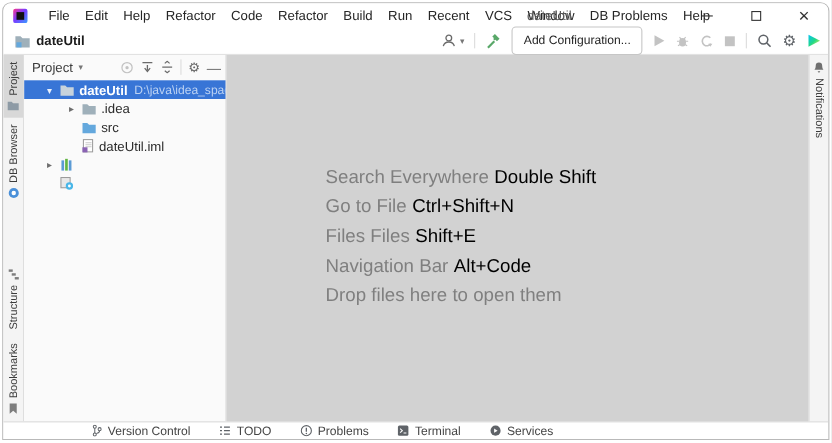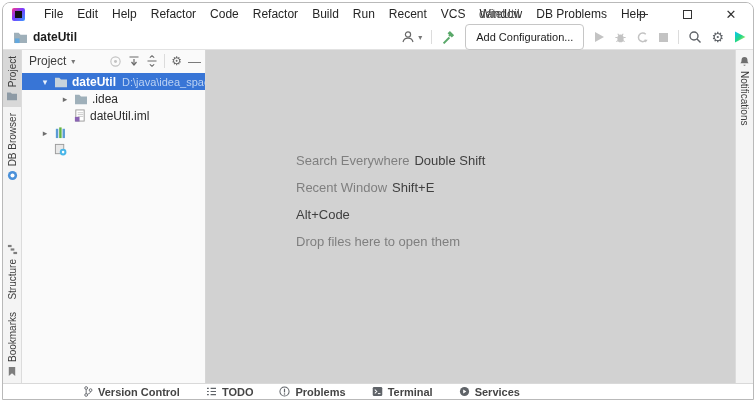--- a/index.html
+++ b/index.html
@@ -59,27 +59,27 @@
   .lvl0 { padding-left:18px; }
   .lvl1 { padding-left:38px; }
   .tree-row.selected { background:#3875d6; color:#fff; }
   .tree-row.selected .chev { color:#e8f0fc; }
   .tree-row b { font-weight:bold; font-size:12px; }
   .tree-path { color:#bcd2f3; font-size:11px; margin-left:2px; }
 
   
   .editor { flex:1 1 auto; background:#d2d2d2; position:relative; }
   .hints { position:absolute; left:90px; top:97px; }
-  .hint-row { height:27px; font-size:13px; color:#7f7f7f; display:flex; gap:5px; align-items:center; }
-  .hint-row .sc { color:#404040; }
+  .hint-row { height:27px; font-size:17px; color:#7f7f7f; display:flex; gap:5px; align-items:center; }
+  .hint-row .sc { color:#000000; }
 
   
   .bottombar { height:16px; flex:0 0 16px; background:#fff; border-top:1px solid #d9d9d9;
                display:flex; align-items:center; gap:26px; padding-left:80px; }
-  .bb-item { display:flex; align-items:center; gap:5px; font-size:11px; color:#454545;font-weight:bold; }
+  .bb-item { display:flex; align-items:center; gap:5px; font-size:11px; color:#454545; }
 </style>
 </head>
 <body>
 
 <div class="window">
 
   <div class="titlebar">
     <span class="app-logo"></span>
     <div class="menus">
       <span class="menu-item">File</span>
@@ -269,20 +269,29 @@
           <span class="ico">
             <svg width="14" height="12" viewBox="0 0 16 14">
                 <path d="M1 2h5l2 2h7v9H1z" fill="#9fb0ba"></path>
               </svg>
           </span>
           <span>.idea</span>
         </div>
         <div class="tree-row lvl1">
           <span class="chev"></span>
           <span class="ico">
+            <svg width="14" height="12" viewBox="0 0 16 14">
+                <path d="M1 2h5l2 2h7v9H1z" fill="#64a8dd"></path>
+              </svg>
+          </span>
+          <span>src</span>
+        </div>
+        <div class="tree-row lvl1">
+          <span class="chev"></span>
+          <span class="ico">
             <svg width="12" height="13" viewBox="0 0 12 14">
                 <rect x="1.5" y="1" width="9" height="12" fill="#fff" stroke="#9a9a9a"></rect>
                 <path d="M3.5 4h6M3.5 6h6M3.5 8h6" stroke="#c9c9c9"></path>
                 <rect x="0.5" y="8.5" width="5" height="5" fill="#8a63b3"></rect>
               </svg>
           </span>
           <span>dateUtil.iml</span>
         </div>
         <div class="tree-row lvl0">
           <span class="chev">▸</span>
@@ -307,24 +316,29 @@
       </div>
     </div>
 
     <div class="editor">
       <div class="hints">
         <div class="hint-row">
           <span>Search Everywhere</span>
           <span class="sc">Double Shift</span>
         </div>
         <div class="hint-row">
-          <span>Recent Window</span>
+          <span>Go to File</span>
+          <span class="sc">Ctrl+Shift+N</span>
+        </div>
+        <div class="hint-row">
+          <span>Files Files</span>
           <span class="sc">Shift+E</span>
         </div>
         <div class="hint-row">
+          <span>Navigation Bar</span>
           <span class="sc">Alt+Code</span>
         </div>
         <div class="hint-row">
           <span>Drop files here to open them</span>
         </div>
       </div>
     </div>
 
     <div class="stripe-r">
       <div class="stripe-btn">

